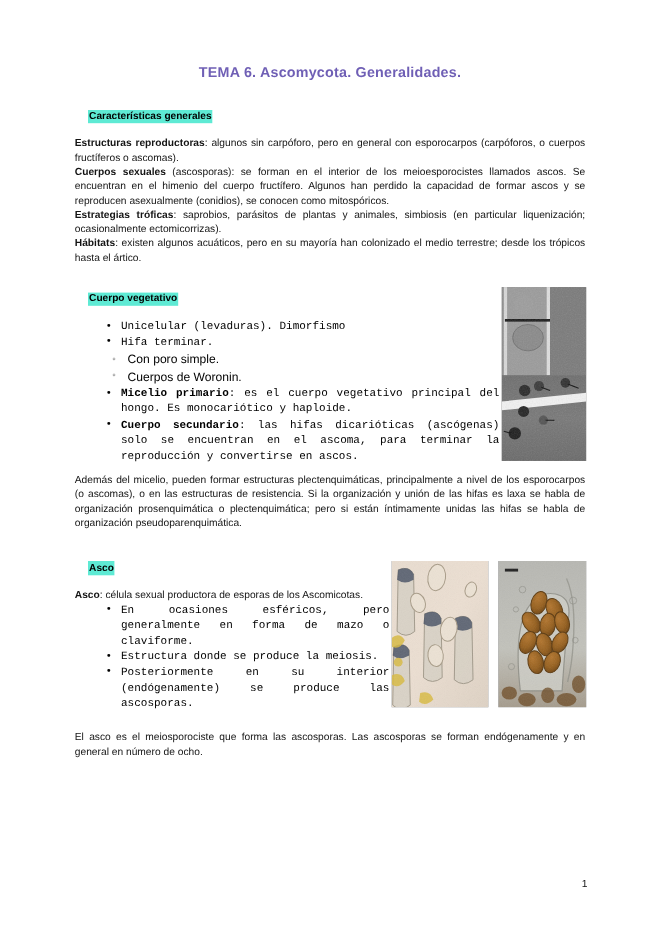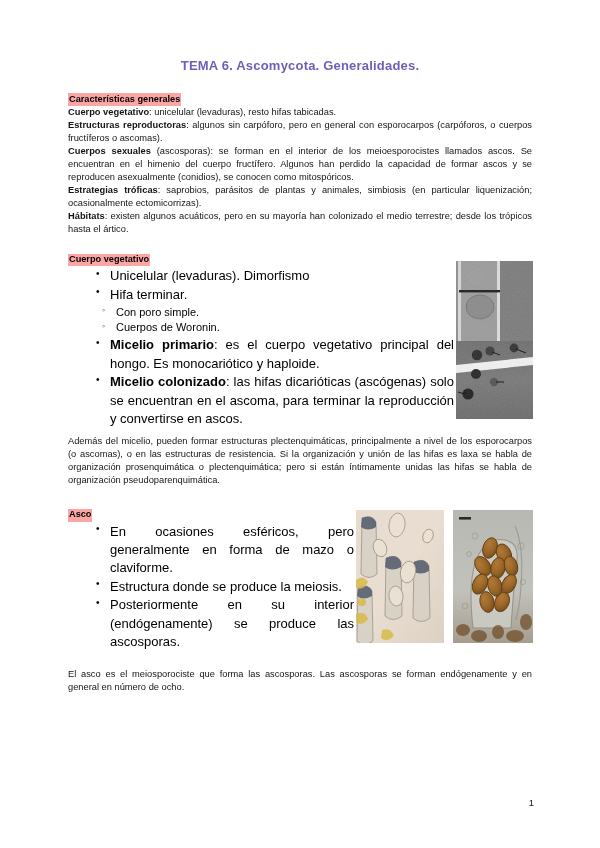--- a/index.html
+++ b/index.html
@@ -39,25 +39,25 @@
     color: #6f5fb5;
     letter-spacing: 0.2px;
     margin: 0 0 14px 0;
     line-height: 1.2;
   }
 
   .sec-head {
     display: inline-block;
     font-size: 9.2px;
     font-weight: bold;
-    background: #fca5a5;
+    background: #5eead4;
     color: #000;
     padding: 0.5px 1px;
     line-height: 1.28;
-    margin: 0;
+    margin: 12px;
   }
 
   p.body {
     font-size: 9.3px;
     line-height: 1.40;
     margin: 0;
     text-align: justify;
     color: #141414;
   }
 
@@ -72,25 +72,26 @@
   .gap-lg { height: 16px; }
 
   
   ul.lvl1 {
     list-style: none;
     margin: 1px 0 0 0;
     padding: 0 0 0 28px;
   }
   ul.lvl1 > li {
     position: relative;
-    font-size: 13px;
+    font-size: 10px;
     line-height: 1.40;
     margin: 0 0 0.5px 0;
     padding-left: 14px;
     text-align: justify;
+    font-family: Liberation Mono, monospace;
   }
   ul.lvl1 > li::before {
     content: "\2022";
     position: absolute;
     left: 0;
     top: -0.5px;
     font-size: 10px;
     line-height: 1.40;
   }
   ul.lvl2 {
@@ -158,21 +159,20 @@
 
 <div class="page">
 
   <div class="content">
 
     <h1 class="doc-title">TEMA 6. Ascomycota. Generalidades.</h1>
 
     <div>
       <div class="sec-head">Características generales</div>
 
-      <p class="body"><b>Cuerpo vegetativo</b><span>: unicelular (levaduras), resto hifas tabicadas.</span></p>
 
       <p class="body just"><b>Estructuras reproductoras</b><span>: algunos sin carpóforo, pero en general con esporocarpos (carpóforos, o cuerpos fructíferos o ascomas).</span></p>
 
       <p class="body just"><b>Cuerpos sexuales</b><span> (ascosporas): se forman en el interior de los meioesporocistes llamados ascos. Se encuentran en el himenio del cuerpo fructífero. Algunos han perdido la capacidad de formar ascos y se reproducen asexualmente (conidios), se conocen como mitospóricos.</span></p>
 
       <p class="body just"><b>Estrategias tróficas</b><span>: saprobios, parásitos de plantas y animales, simbiosis (en particular liquenización; ocasionalmente ectomicorrizas).</span></p>
 
       <p class="body just"><b>Hábitats</b><span>: existen algunos acuáticos, pero en su mayoría han colonizado el medio terrestre; desde los trópicos hasta el ártico.</span></p>
     </div>
 
@@ -186,33 +186,34 @@
         <li><span>Hifa terminar.</span></li>
       </ul>
 
       <ul class="lvl2 narrow-1">
         <li><span>Con poro simple.</span></li>
         <li><span>Cuerpos de Woronin.</span></li>
       </ul>
 
       <ul class="lvl1 narrow-1">
         <li><b>Micelio primario</b><span>: es el cuerpo vegetativo principal del hongo. Es monocariótico y haploide.</span></li>
-        <li><b>Micelio colonizado</b><span>: las hifas dicarióticas (ascógenas) solo se encuentran en el ascoma, para terminar la reproducción y convertirse en ascos.</span></li>
+        <li><b>Cuerpo secundario</b><span>: las hifas dicarióticas (ascógenas) solo se encuentran en el ascoma, para terminar la reproducción y convertirse en ascos.</span></li>
       </ul>
 
       <div class="gap-sm"></div>
 
       <p class="body just">Además del micelio, pueden formar estructuras plectenquimáticas, principalmente a nivel de los esporocarpos (o ascomas), o en las estructuras de resistencia. Si la organización y unión de las hifas es laxa se habla de organización prosenquimática o plectenquimática; pero si están íntimamente unidas las hifas se habla de organización pseudoparenquimática.</p>
     </div>
 
     <div class="gap-lg"></div>
 
     <div>
       <div class="sec-head">Asco</div>
 
+      <p class="body just narrow-2"><b>Asco</b><span>: célula sexual productora de esporas de los Ascomicotas.</span></p>
 
       <ul class="lvl1 narrow-2">
         <li><span>En ocasiones esféricos, pero generalmente en forma de mazo o claviforme.</span></li>
         <li><span>Estructura donde se produce la meiosis.</span></li>
         <li><span>Posteriormente en su interior (endógenamente) se produce las ascosporas.</span></li>
       </ul>
 
       <div class="gap-lg"></div>
 
       <p class="body just">El asco es el meiosporociste que forma las ascosporas. Las ascosporas se forman endógenamente y en general en número de ocho.</p>

